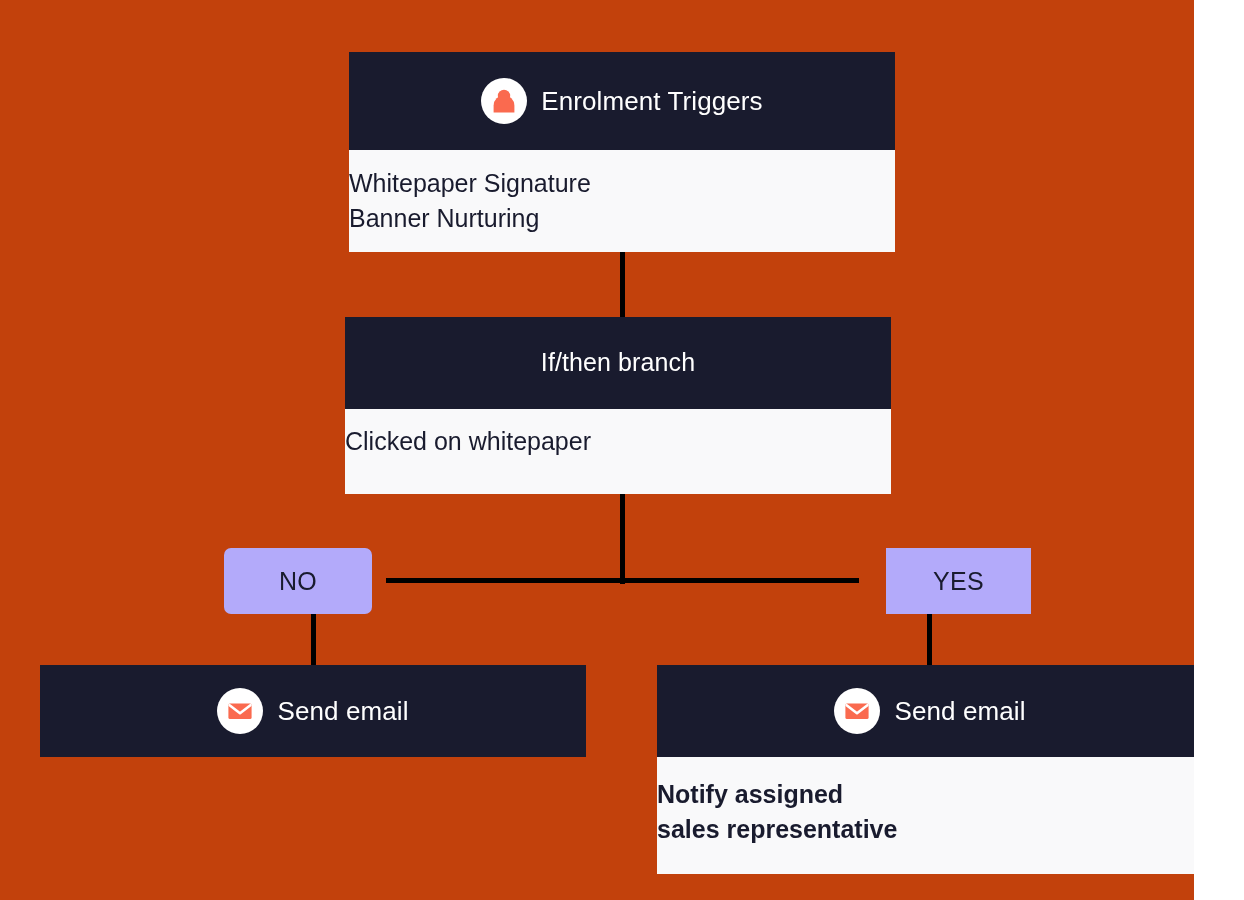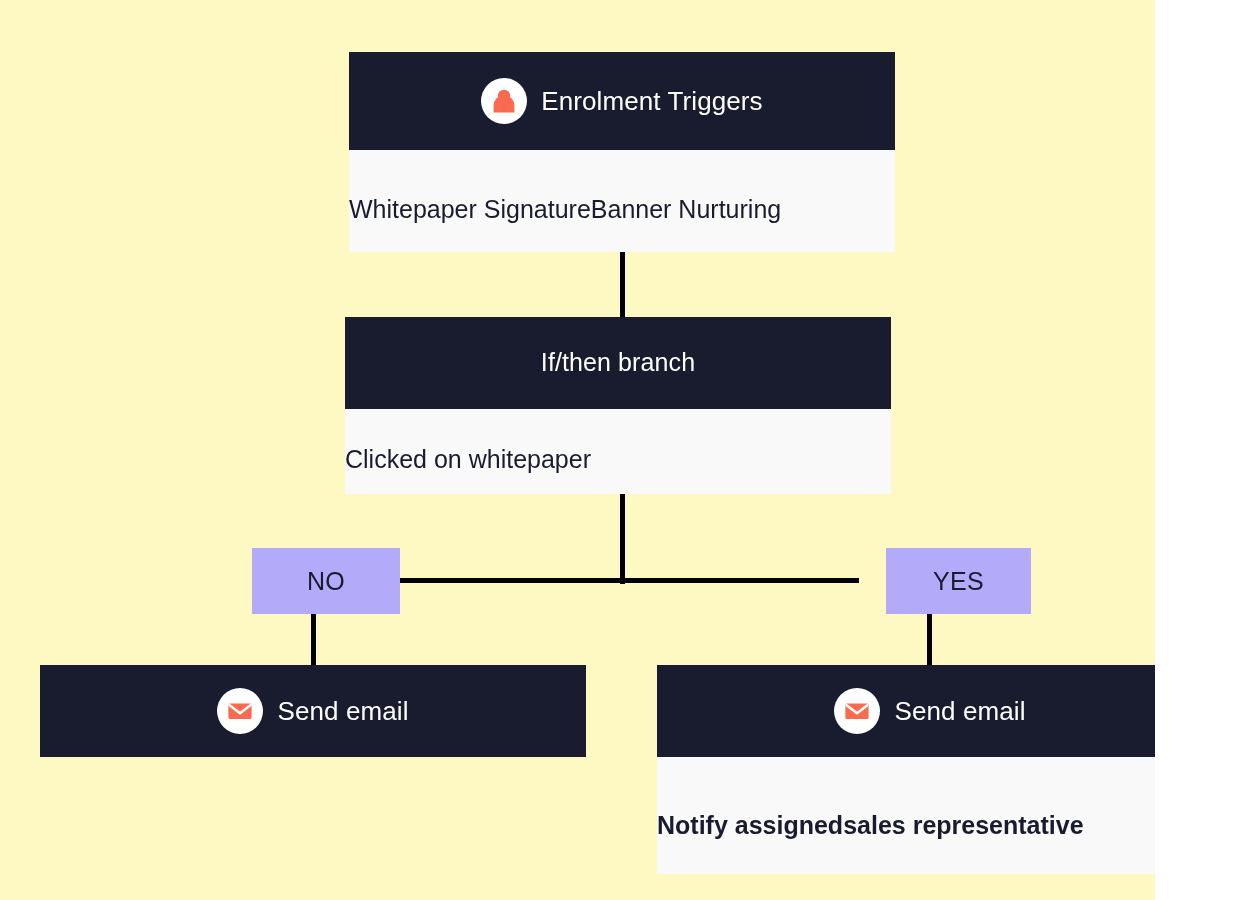--- a/index.html
+++ b/index.html
@@ -10,22 +10,23 @@
   }
   body {
     font-family: "Liberation Sans", sans-serif;
     -webkit-font-smoothing: antialiased;
   }
 
   #canvas {
     position: relative;
     width: 1155px;
     height: 900px;
-    background: #fef9c3;
+    background: #c2410c;
     overflow: hidden;
+    padding-left: 39px;
   }
 
   
   .connector {
     position: absolute;
     background: #000000;
     z-index: 1;
   }
 
   
@@ -47,22 +48,22 @@
     color: #ffffff;
     font-size: 26px;
     line-height: 1.1;
     letter-spacing: 0.1px;
     white-space: nowrap;
   }
   .node-body {
     background: #f9f9fa;
     flex: 1 1 auto;
     display: flex;
-    flex-direction: row;
-    align-items: center;
+    flex-direction: column;
+    align-items: flex-start;
     justify-content: flex-start;
     box-sizing: border-box;
   }
   .node-body-line {
     color: #191b2e;
     font-size: 25px;
     line-height: 35px;
     text-align: center;
     white-space: nowrap;
   }
@@ -112,21 +113,21 @@
   #node-branch .node-header-title { font-size: 25px; }
 
   #node-email-no  { left: 40px;  top: 665px; width: 546px; height: 209px; }
   #node-email-no .node-header { height: 92px; }
   #node-email-no .node-body   { padding-top: 20px; }
 
   #node-email-yes { left: 657px; top: 665px; width: 546px; height: 209px; }
   #node-email-yes .node-header { height: 92px; }
   #node-email-yes .node-body   { padding-top: 20px; font-weight: bold; }
 
-  #chip-no  { left: 252px; top: 548px; width: 148px; height: 66px; }
+  #chip-no  { left: 224px; top: 548px; width: 148px; height: 66px; border-radius: 7px; }
   #chip-yes { left: 857px; top: 548px; width: 145px; height: 66px; margin-left: 29px; }
 
   
   #conn-enrolment-to-branch { left: 620px; top: 252px; width: 5px;   height: 66px; }
   #conn-branch-stem         { left: 620px; top: 494px; width: 5px;   height: 90px; }
   #conn-branch-horizontal   { left: 386px; top: 578px; width: 473px; height: 5px;  }
   #conn-no-down             { left: 311px; top: 612px; width: 5px;   height: 56px; }
   #conn-yes-down            { left: 927px; top: 612px; width: 5px;   height: 56px; }
 </style>
 </head>

